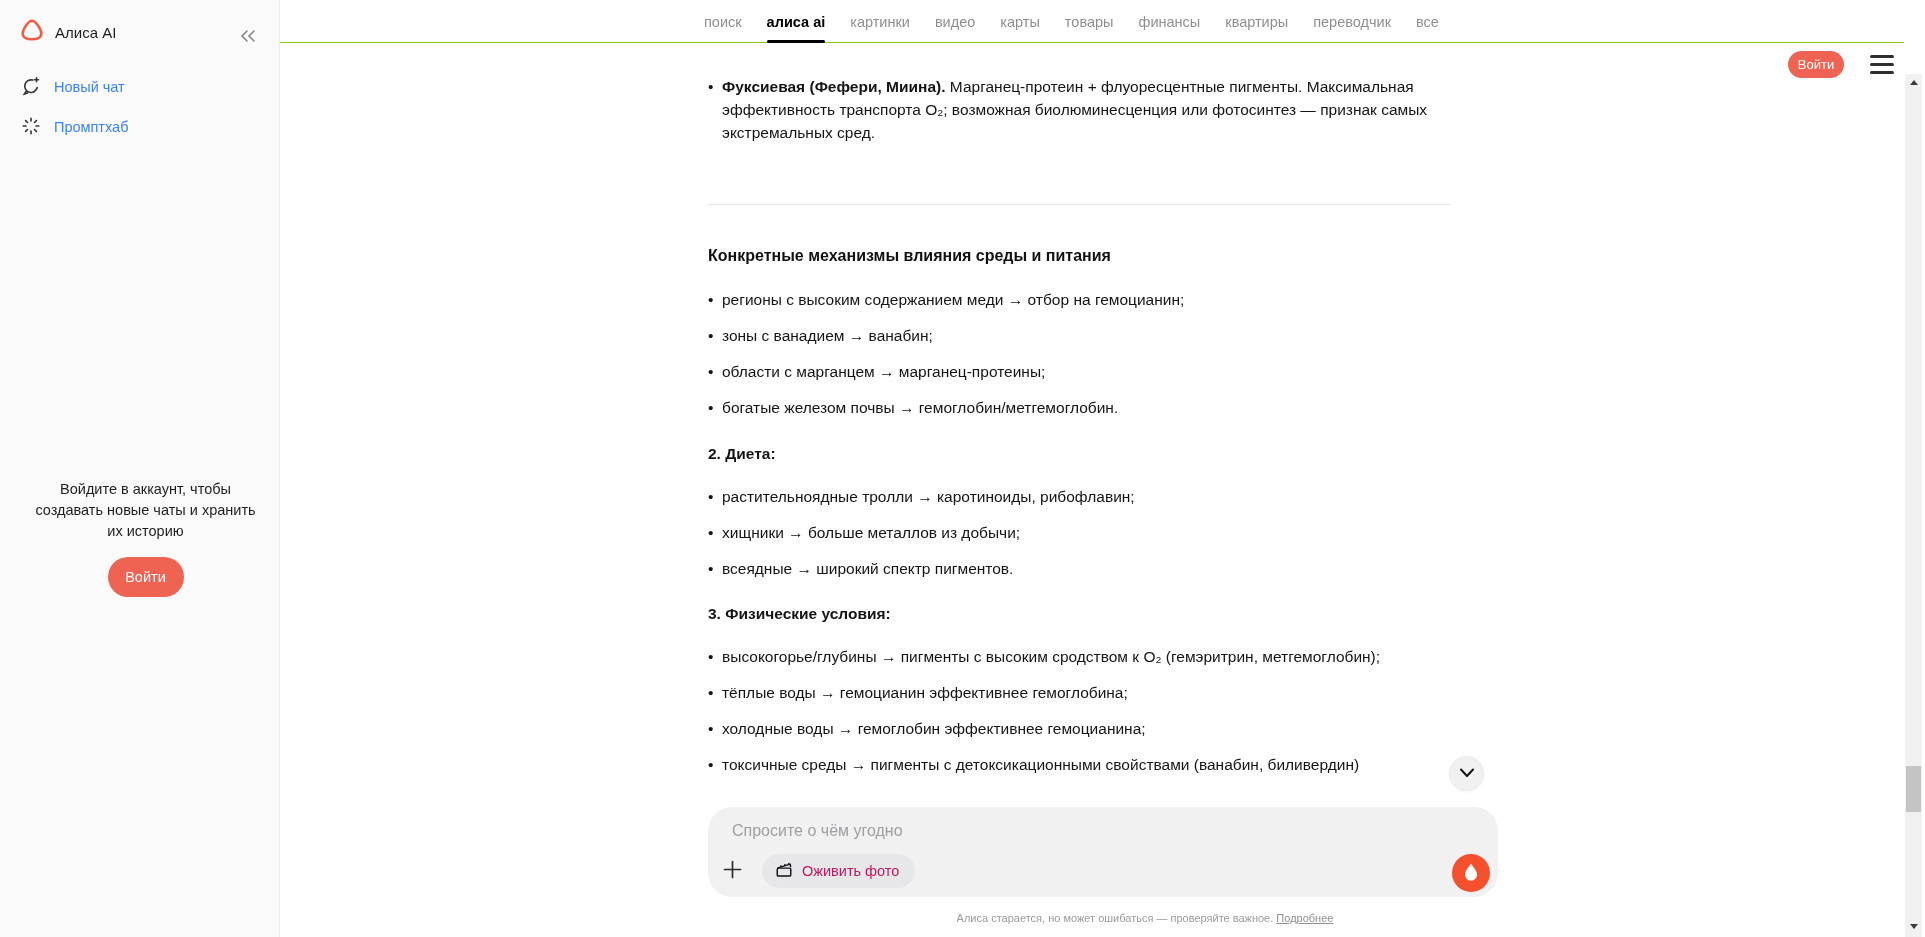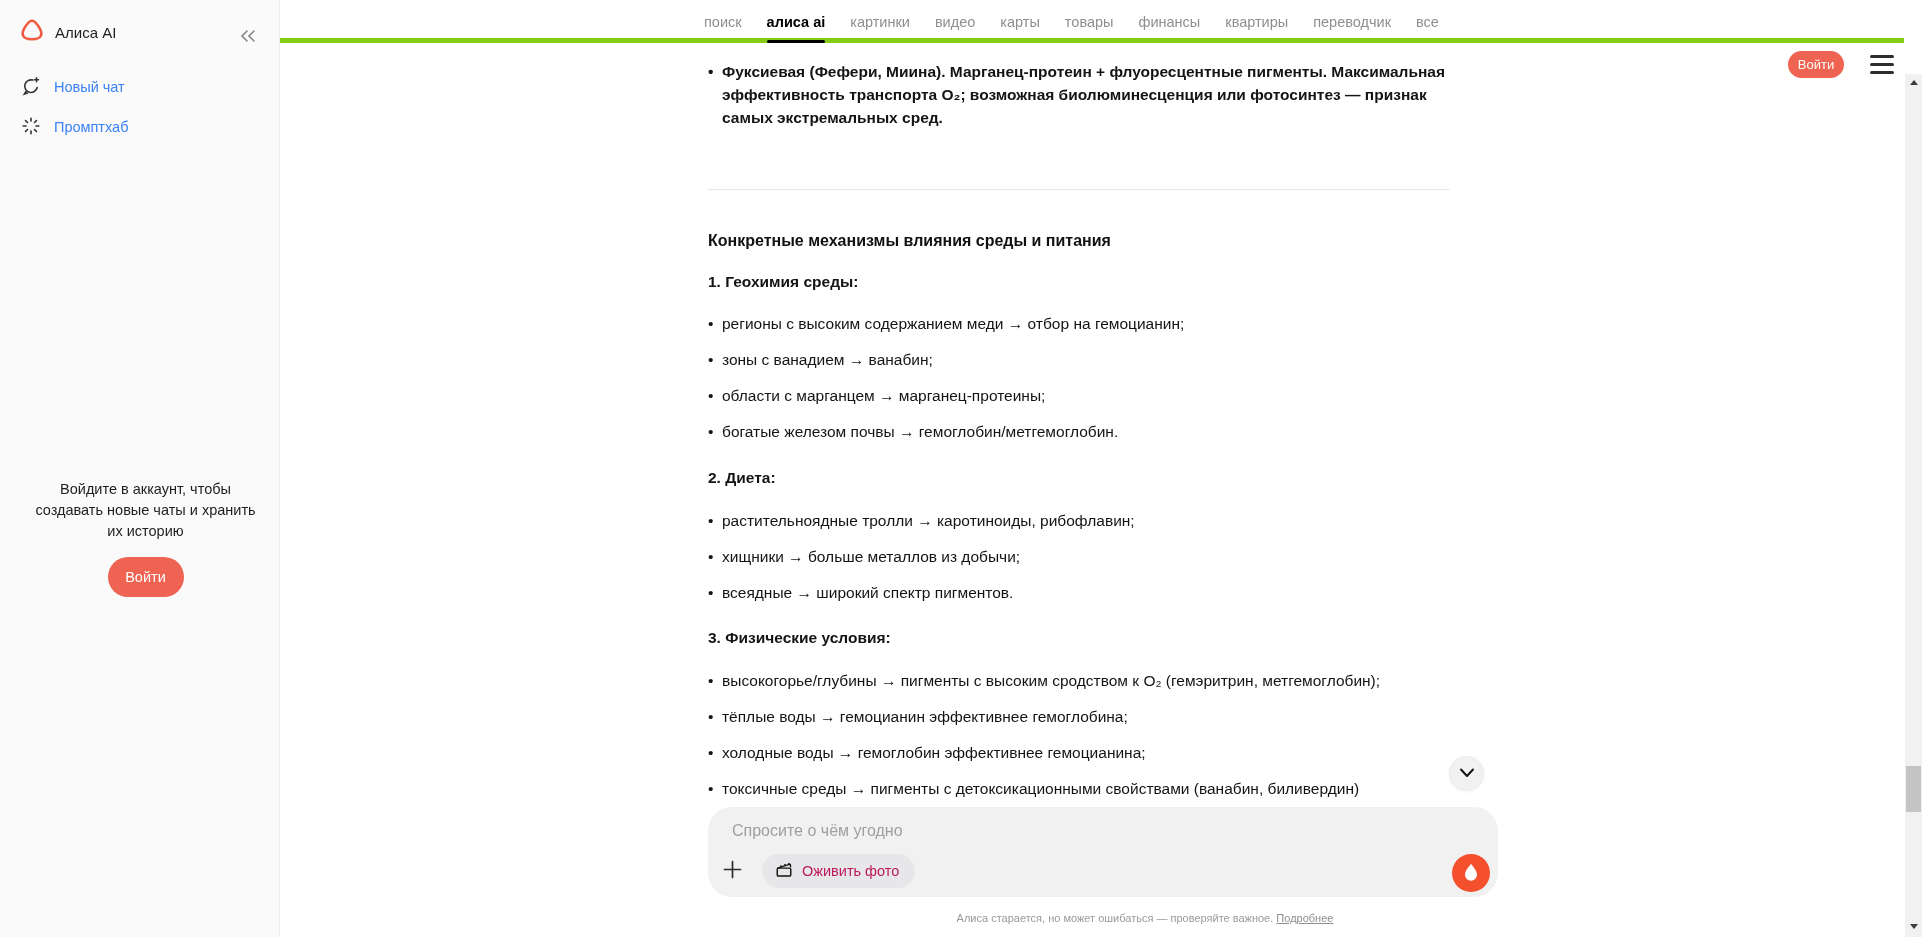--- a/index.html
+++ b/index.html
@@ -27,42 +27,42 @@
   .side-login p { font-size:14.5px; line-height:21px; color:#1e1e1e; padding:0 14px; }
   .btn-pill {
     border:none; background:#ee6352; color:#fff; cursor:pointer;
     font-family:"Liberation Sans", sans-serif;
   }
   .side-login .btn-pill { margin-top:15px; width:76px; height:40px; border-radius:20px; font-size:14.5px; }
 
   
   .header {
     position:absolute; left:280px; top:0; right:21px; height:43px;
-    background:#fff; border-bottom:5px solid #84cc16;
+    background:#fff; border-bottom:1px solid #84cc16;
   }
   .tabs { position:absolute; left:424px; top:0; height:43px; display:flex; gap:25px; }
   .tab { font-size:14.5px; color:#8f8f8f; display:flex; align-items:center; height:100%;
     position:relative; cursor:pointer; white-space:nowrap; }
   .tab.active { color:#000; font-weight:700; }
   .tab.active::after { content:""; position:absolute; left:0; right:0; bottom:0; height:3.5px;
     background:#000; border-radius:2px; }
 
   .top-login { position:absolute; left:1788px; top:51px; width:56px; height:27px;
     border-radius:14px; font-size:13px; display:flex; align-items:center; justify-content:center; }
   .hamburger { position:absolute; left:1870px; top:55px; width:24px; height:19px; cursor:pointer;
     display:flex; flex-direction:column; justify-content:space-between; }
   .hamburger i { display:block; height:2.6px; background:#2e2e2e; border-radius:2px; }
 
   
   .answer { position:absolute; left:708px; top:43px; width:742px;
     font-size:15.5px; line-height:23px; color:#141414; }
   .answer ul { list-style:none; }
   .answer li { position:relative; padding-left:14px; margin-bottom:13px; }
   .answer li::before { content:"\2022"; position:absolute; left:0; top:0; }
-  .u-lead { margin-top:17px;font-weight:bold; }
+  .u-lead { margin-top:32px; }
   .answer hr { border:none; border-top:1px solid #e6e6e6; margin-top:60px; }
   .answer h2 { font-size:16px; line-height:26px; font-weight:700; margin-top:38px; color:#111; }
   .sub { font-weight:700; line-height:23px; }
   .sub.s1 { margin-top:16px; }
   .sub.s2 { margin-top:23px; }
   .sub.s3 { margin-top:22px; }
   .u-sec { margin-top:19px; }
   .u-sec2 { margin-top:20px; }
 
   
@@ -168,21 +168,20 @@
     <i></i>
   </div>
 
 <main class="answer">
   <ul class="u-lead">
     <li><b>Фуксиевая (Фефери, Миина).</b><span> Марганец-протеин + флуоресцентные пигменты. Максимальная эффективность транспорта O₂; возможная биолюминесценция или фотосинтез — признак самых экстремальных сред.</span></li>
   </ul>
   <hr>
   <h2>Конкретные механизмы влияния среды и питания</h2>
 
-  <p class="sub s1">1. Геохимия среды:</p>
   <ul class="u-sec">
     <li>регионы с высоким содержанием меди → отбор на гемоцианин;</li>
     <li>зоны с ванадием → ванабин;</li>
     <li>области с марганцем → марганец-протеины;</li>
     <li>богатые железом почвы → гемоглобин/метгемоглобин.</li>
   </ul>
 
   <p class="sub s2">2. Диета:</p>
   <ul class="u-sec2">
     <li>растительноядные тролли → каротиноиды, рибофлавин;</li>

